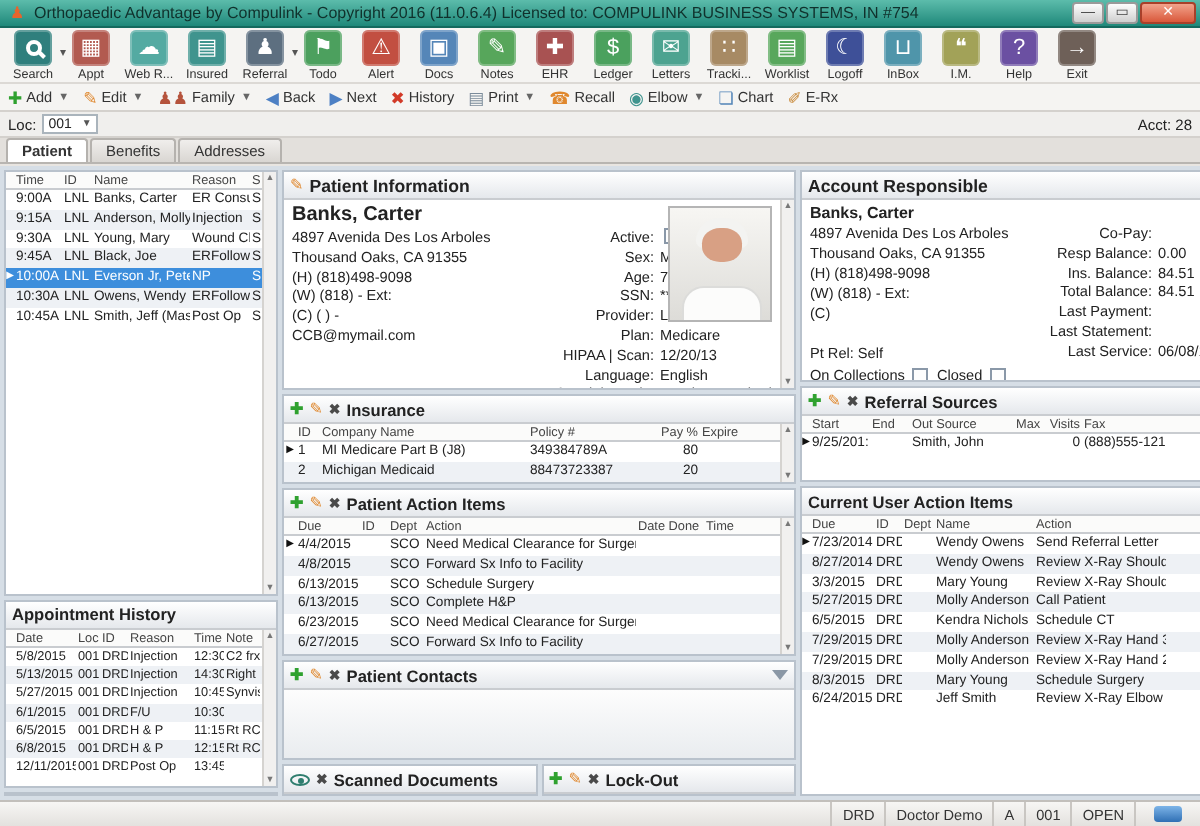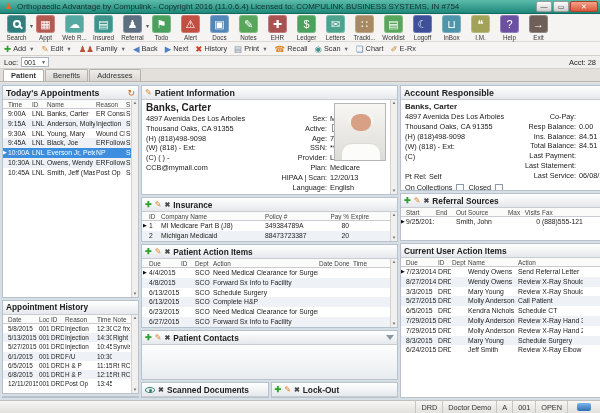--- a/index.html
+++ b/index.html
@@ -268,21 +268,21 @@
       <span class="tb2-glyph" style="color: rgb(123, 139, 154);">▤</span>
       <span class="tb2-label">Print</span>
       <span class="tb2-dd">▼</span>
     </div>
     <div class="tb2-item">
       <span class="tb2-glyph" style="color: rgb(224, 136, 46);">☎</span>
       <span class="tb2-label">Recall</span>
     </div>
     <div class="tb2-item">
       <span class="tb2-glyph" style="color: rgb(63, 148, 142);">◉</span>
-      <span class="tb2-label">Scan</span>
+      <span class="tb2-label">Elbow</span>
       <span class="tb2-dd">▼</span>
     </div>
     <div class="tb2-item">
       <span class="tb2-glyph" style="color: rgb(85, 134, 184);">❏</span>
       <span class="tb2-label">Chart</span>
     </div>
     <div class="tb2-item">
       <span class="tb2-glyph" style="color: rgb(201, 138, 58);">✐</span>
       <span class="tb2-label">E-Rx</span>
     </div>
@@ -303,24 +303,20 @@
 <div class="tabbar">
     <div class="tab active">Patient</div>
     <div class="tab">Benefits</div>
     <div class="tab">Addresses</div>
   </div>
 
 <div class="content">
 
   <div class="col col-left">
     <div class="panel" style="height:222px">
-      <div class="sec-head">
-        <span class="sec-title big">Today's Appointments</span>
-        <span class="ic-refresh">↻</span>
-      </div>
       <div class="panel-body">
         <div class="grid-area">
             <div class="g-head">
               <span class="g-cell g-ind" style="width: 4px;"></span>
               <span class="g-cell g-hcell" style="width: 24px;">Time</span>
               <span class="g-cell g-hcell" style="width: 15px;">ID</span>
               <span class="g-cell g-hcell" style="width: 49px;">Name</span>
               <span class="g-cell g-hcell" style="width: 30px;">Reason</span>
               <span class="g-cell g-hcell" style="width: 6px;">S</span>
             </div>
@@ -500,26 +496,26 @@
             <div class="pi-left">
                 <div>4897 Avenida Des Los Arboles</div>
                 <div>Thousand Oaks, CA  91355</div>
                 <div>(H)  (818)498-9098</div>
                 <div>(W) (818)   -          Ext:</div>
                 <div>(C)  ( )   -</div>
                 <div>CCB@mymail.com</div>
               </div>
             <div class="kv">
                 <div class="kv-row">
+                  <span class="kv-label">Active:</span>
+                  <span class="cb ck"></span>
+                </div>
+                <div class="kv-row">
                   <span class="kv-label">Sex:</span>
                   <span class="kv-val">M</span>
-                </div>
-                <div class="kv-row">
-                  <span class="kv-label">Active:</span>
-                  <span class="cb ck"></span>
                 </div>
                 <div class="kv-row">
                   <span class="kv-label">Age:</span>
                   <span class="kv-val">72      09/13/1943</span>
                 </div>
                 <div class="kv-row">
                   <span class="kv-label">SSN:</span>
                   <span class="kv-val">*****4789</span>
                 </div>
                 <div class="kv-row">

